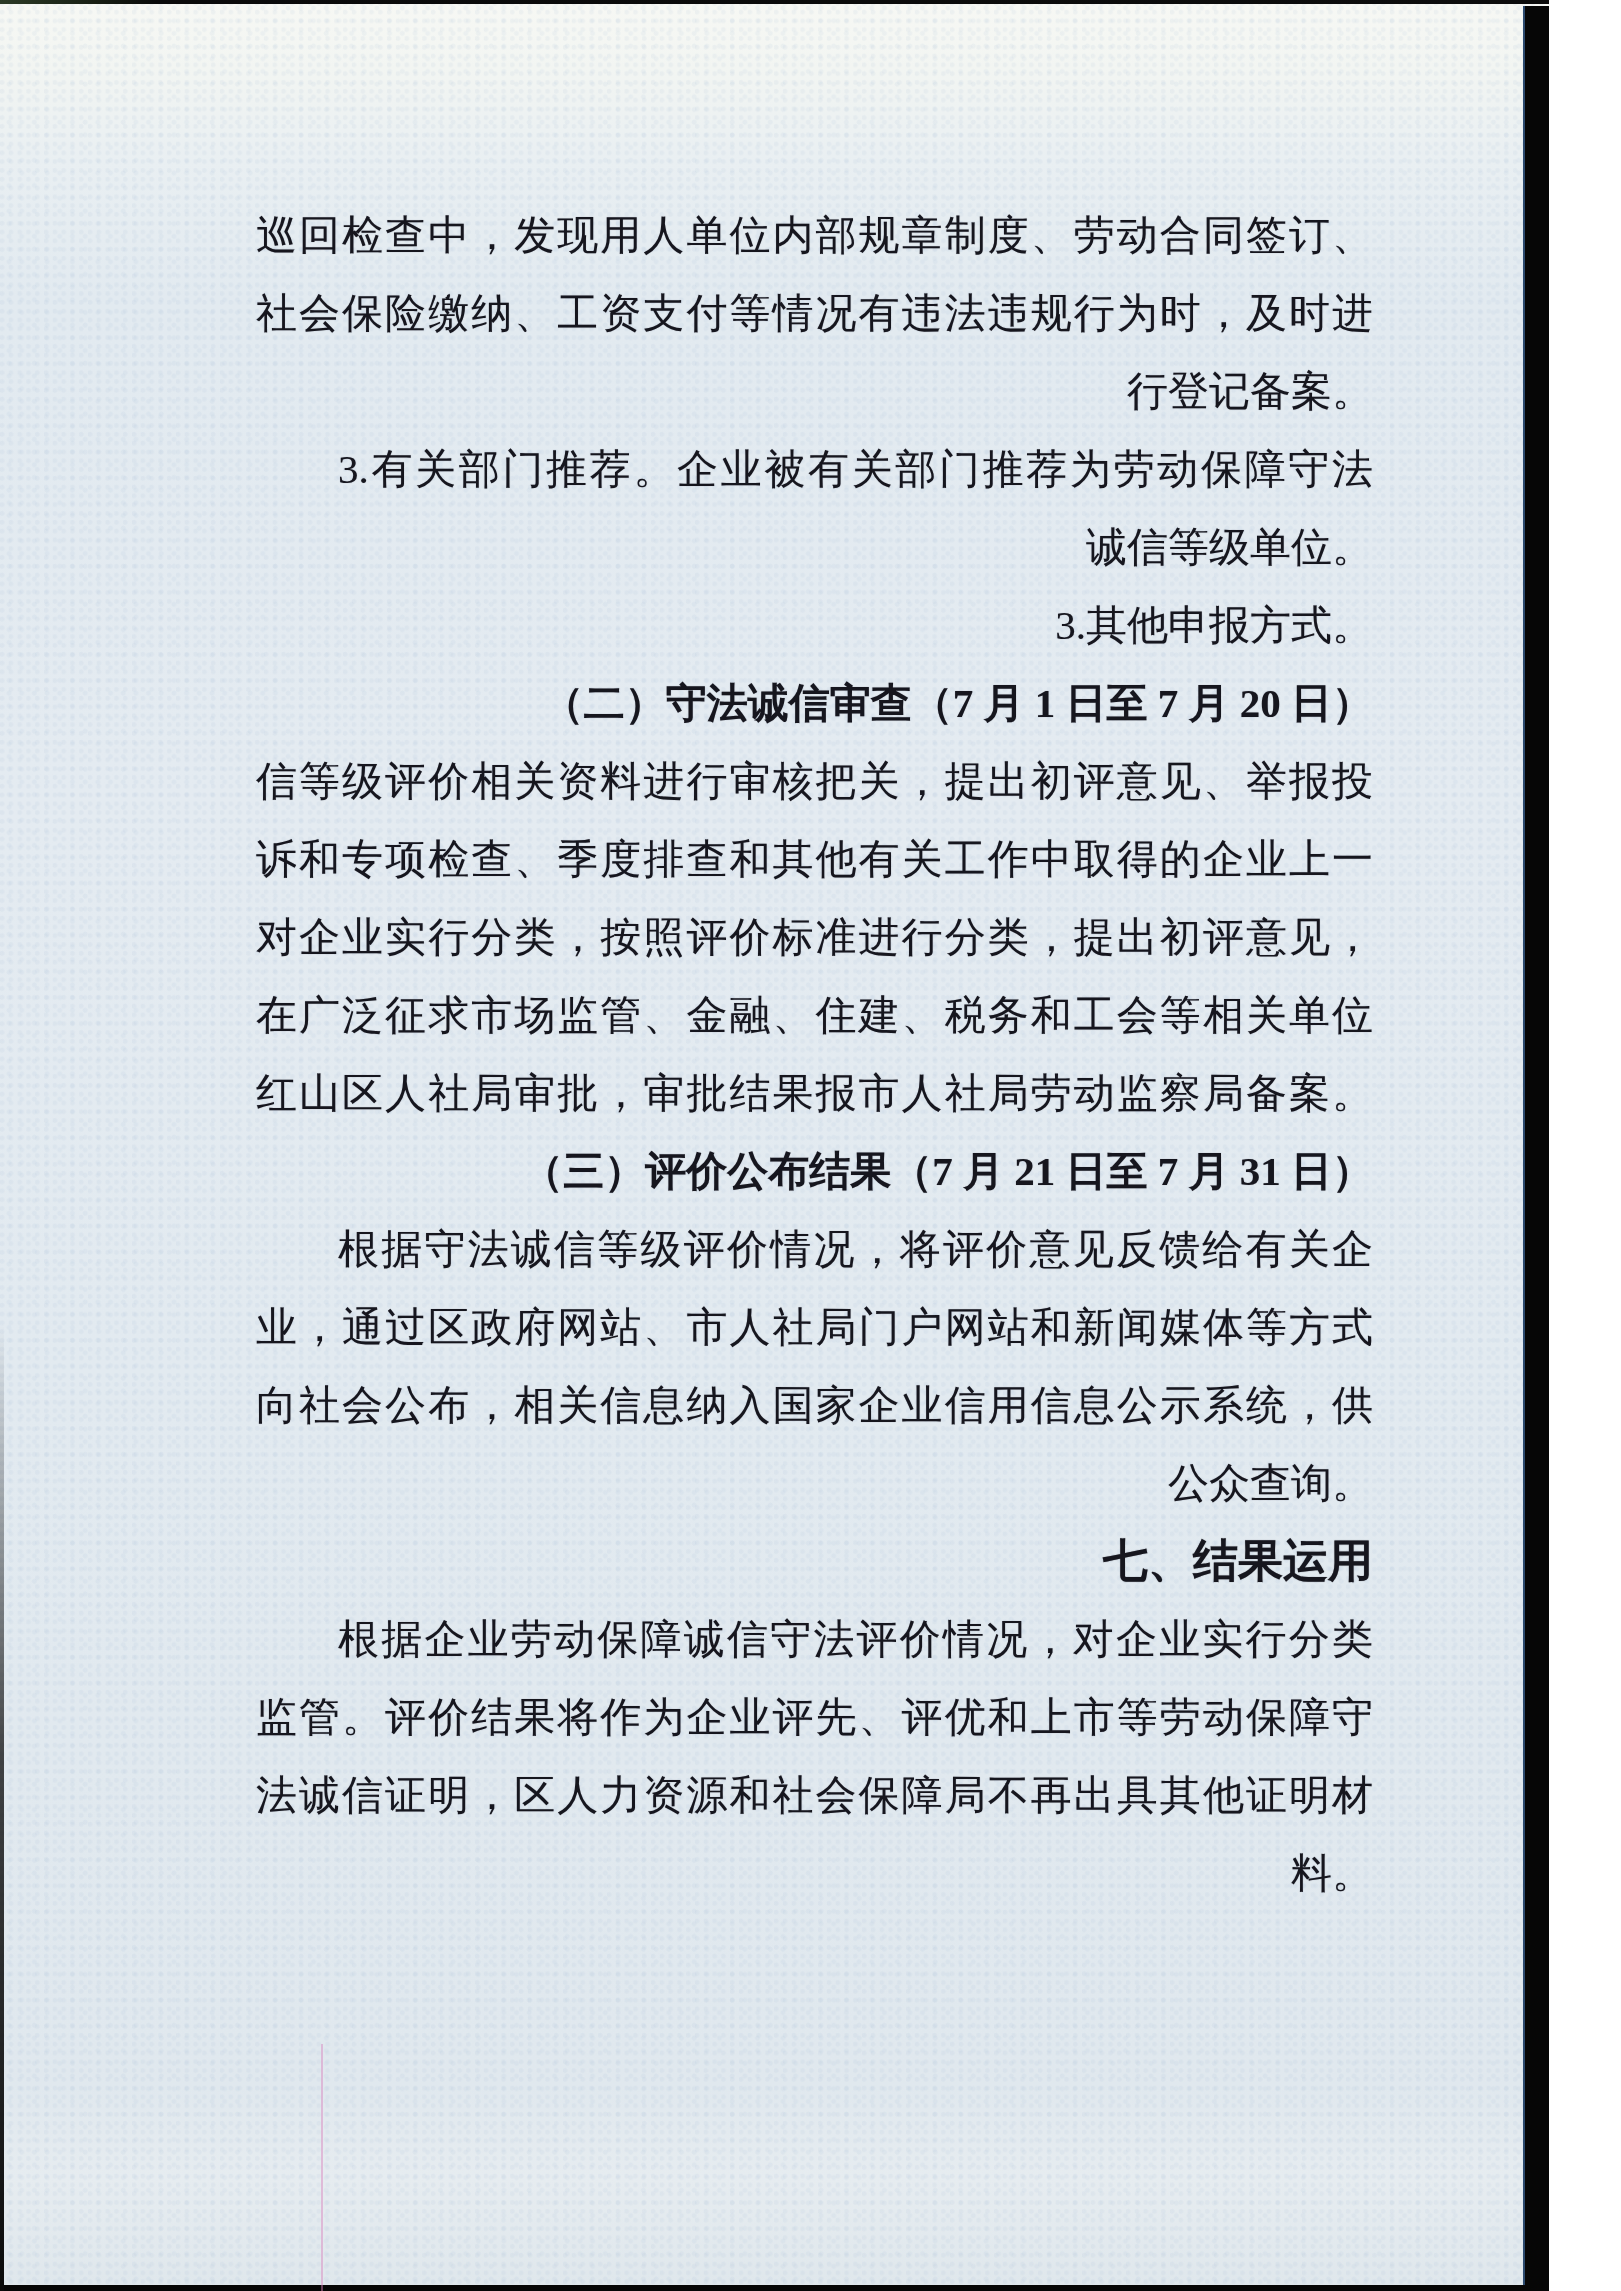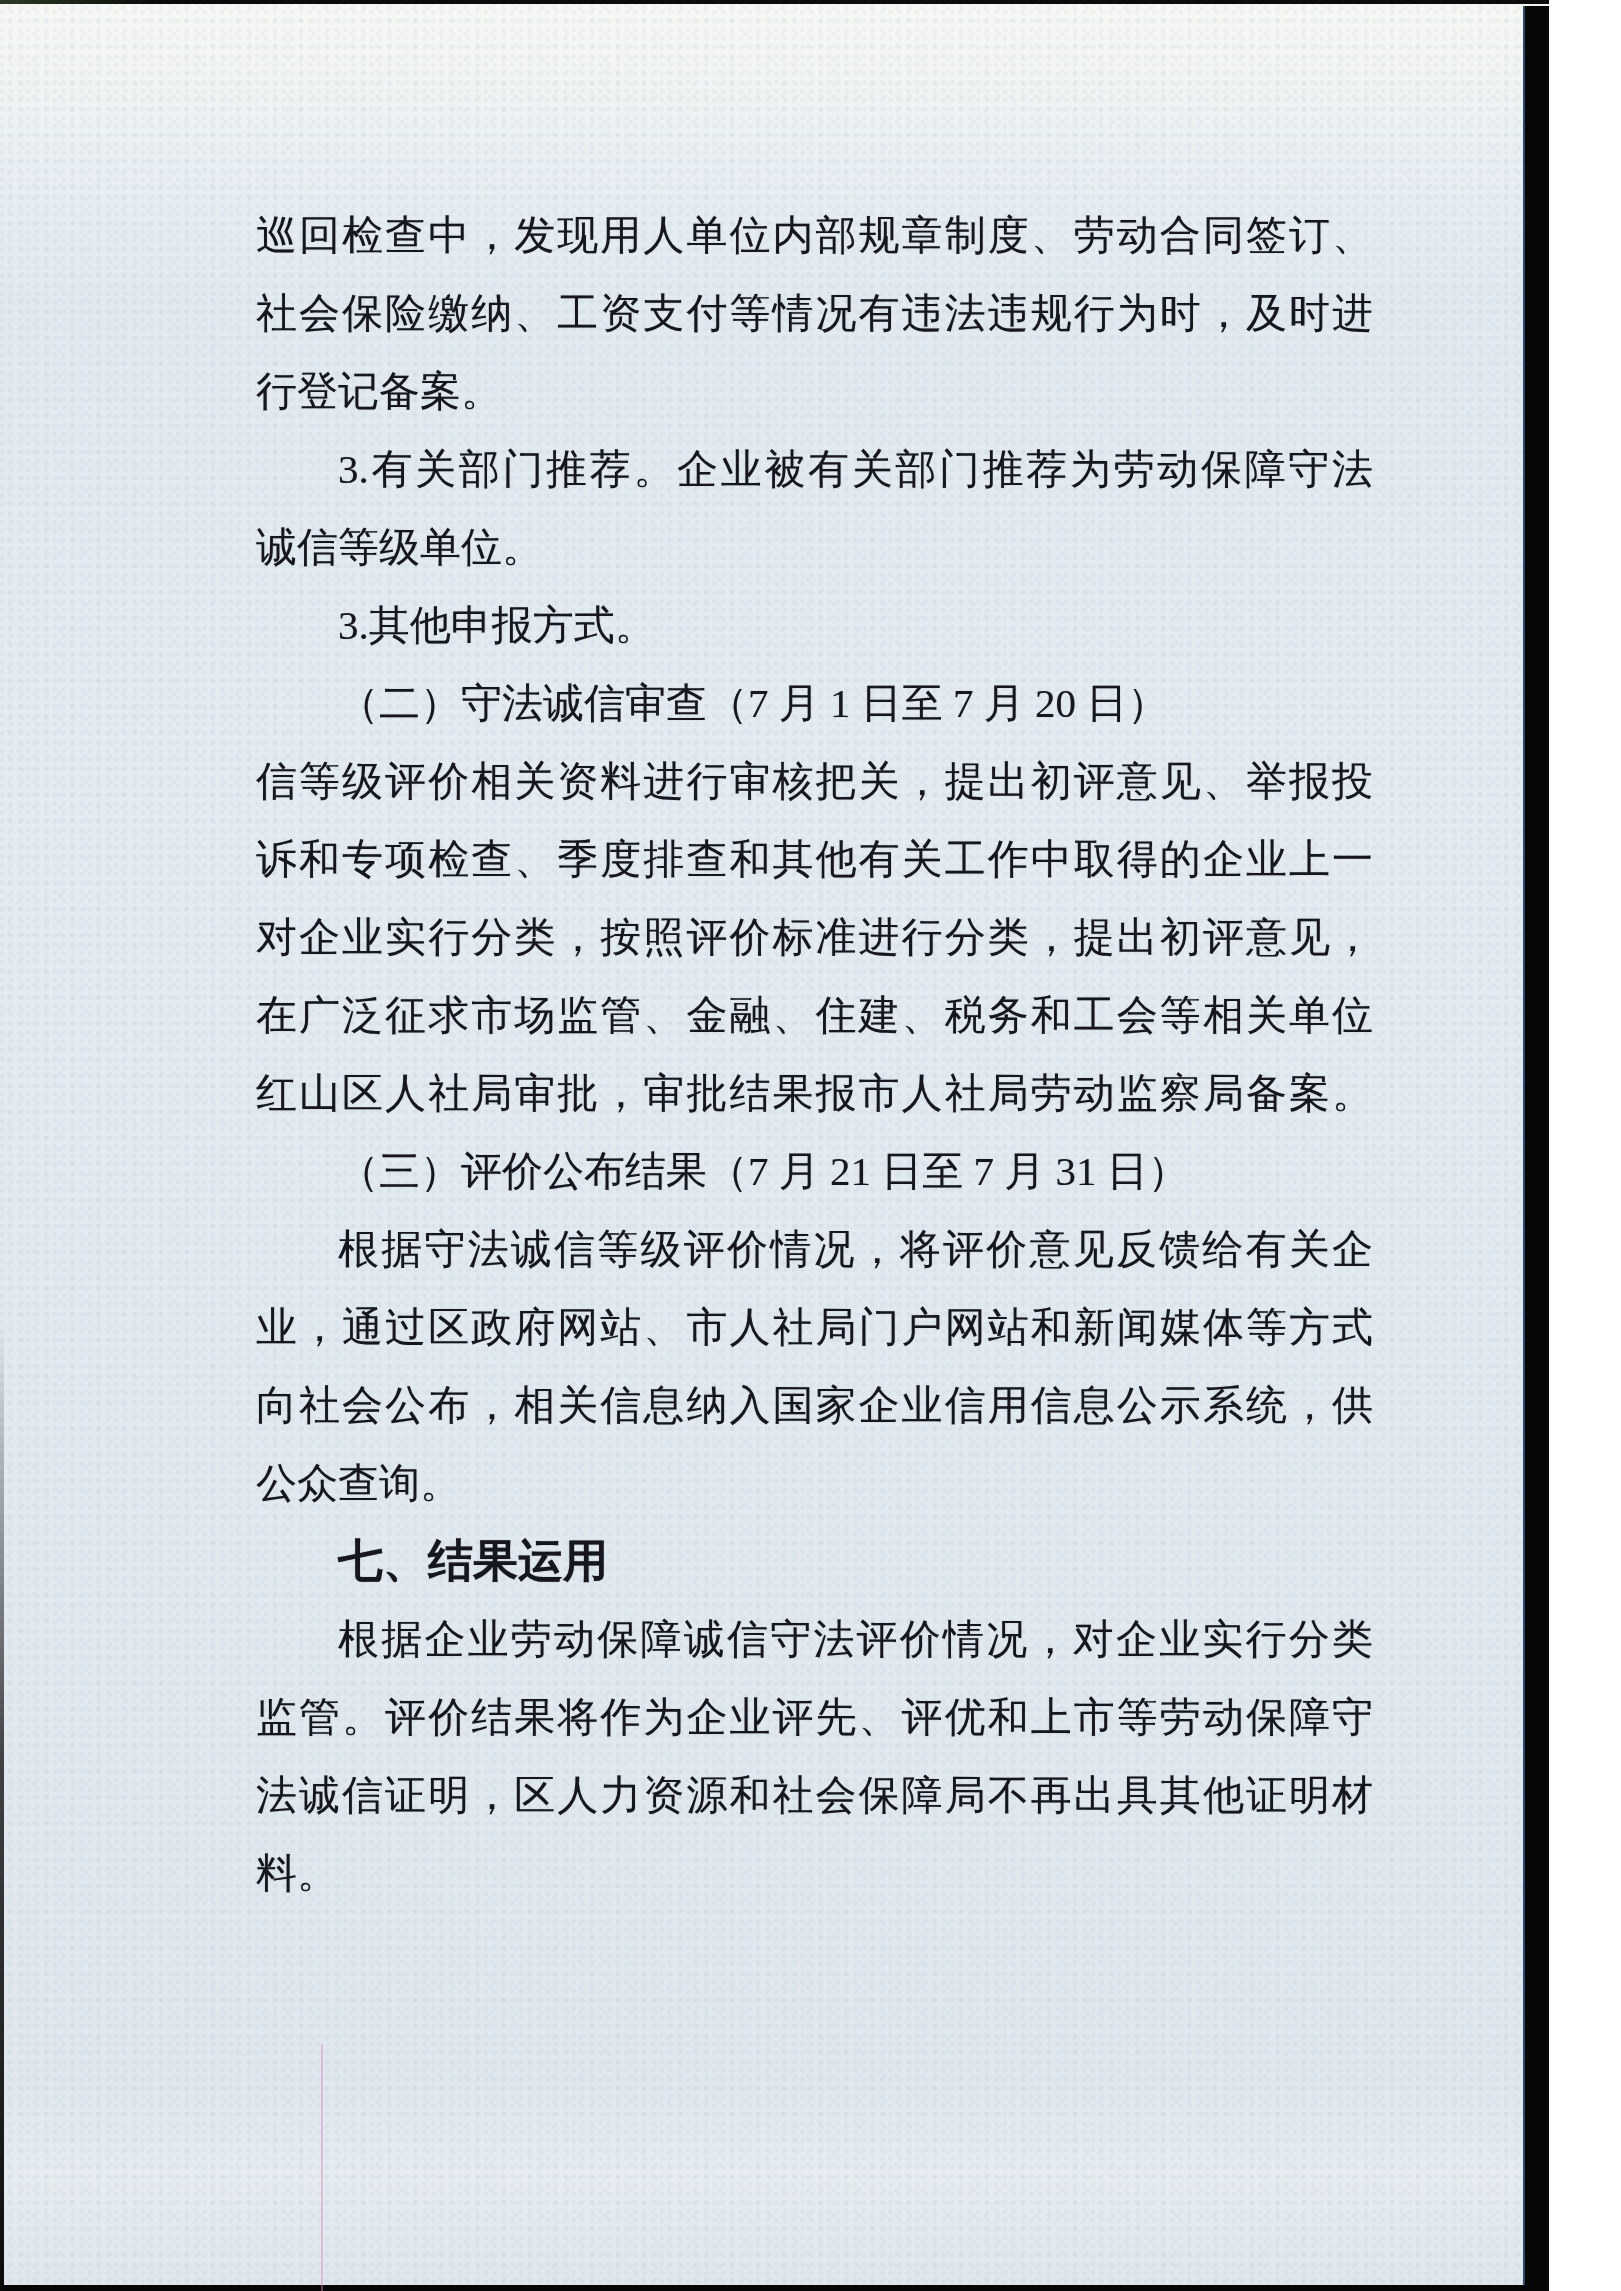--- a/index.html
+++ b/index.html
@@ -45,28 +45,29 @@
   .textblock{
     position:absolute;left:256px;top:196px;width:1117px;
     color:#16161e;
     font-size:41px;
     letter-spacing:0;
     text-shadow:0 0 1px rgba(25,25,50,.35);
   }
   .line{
     height:78px;line-height:78px;
     white-space:nowrap;
+    text-align:right;
   }
   .full{
     text-align:justify;
     text-align-last:justify;
     white-space:normal;
   }
   .indent{text-indent:82px;}
-  .h-sub{font-weight:400;}
+  .h-sub{font-weight:700;}
   .h-main{
     font-weight:700;
     font-family:Liberation Sans, sans-serif;
     font-size:45px;
     text-shadow:0 0 1px rgba(15,15,25,.55);
   }
 </style>
 </head>
 <body>
 

